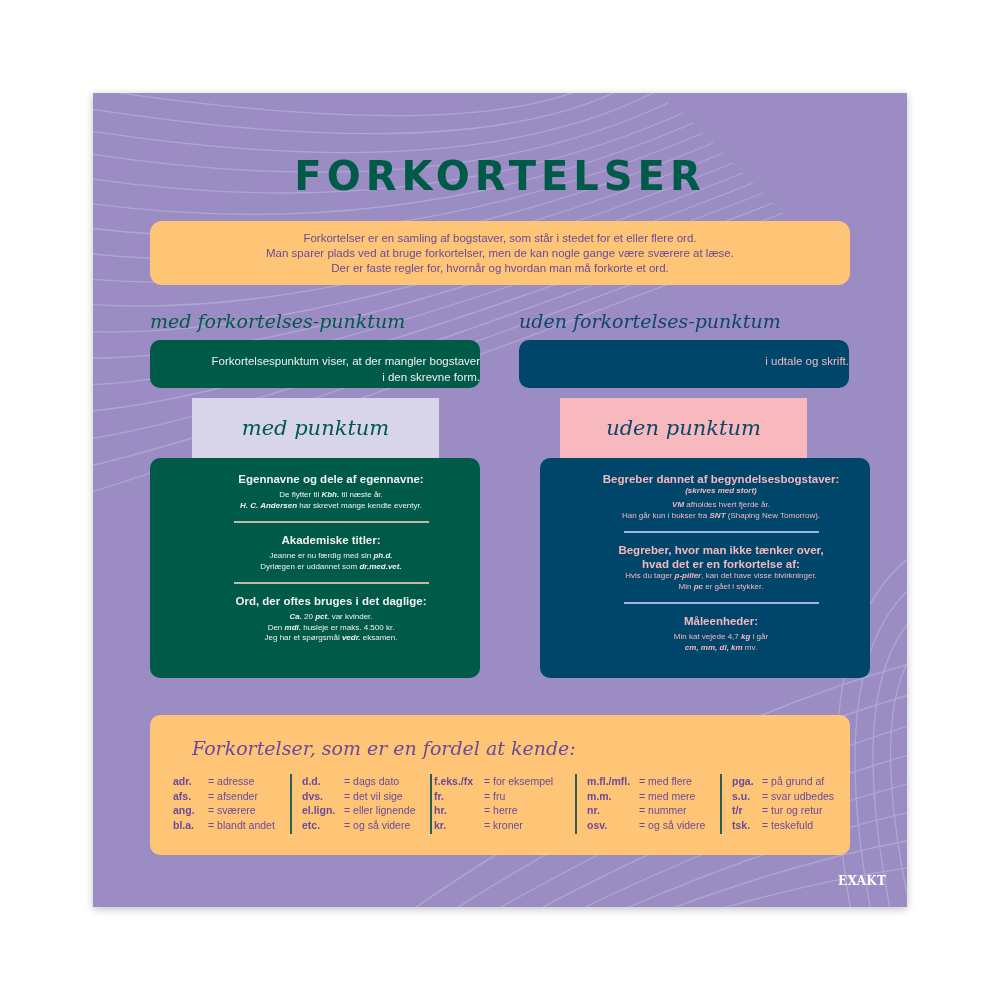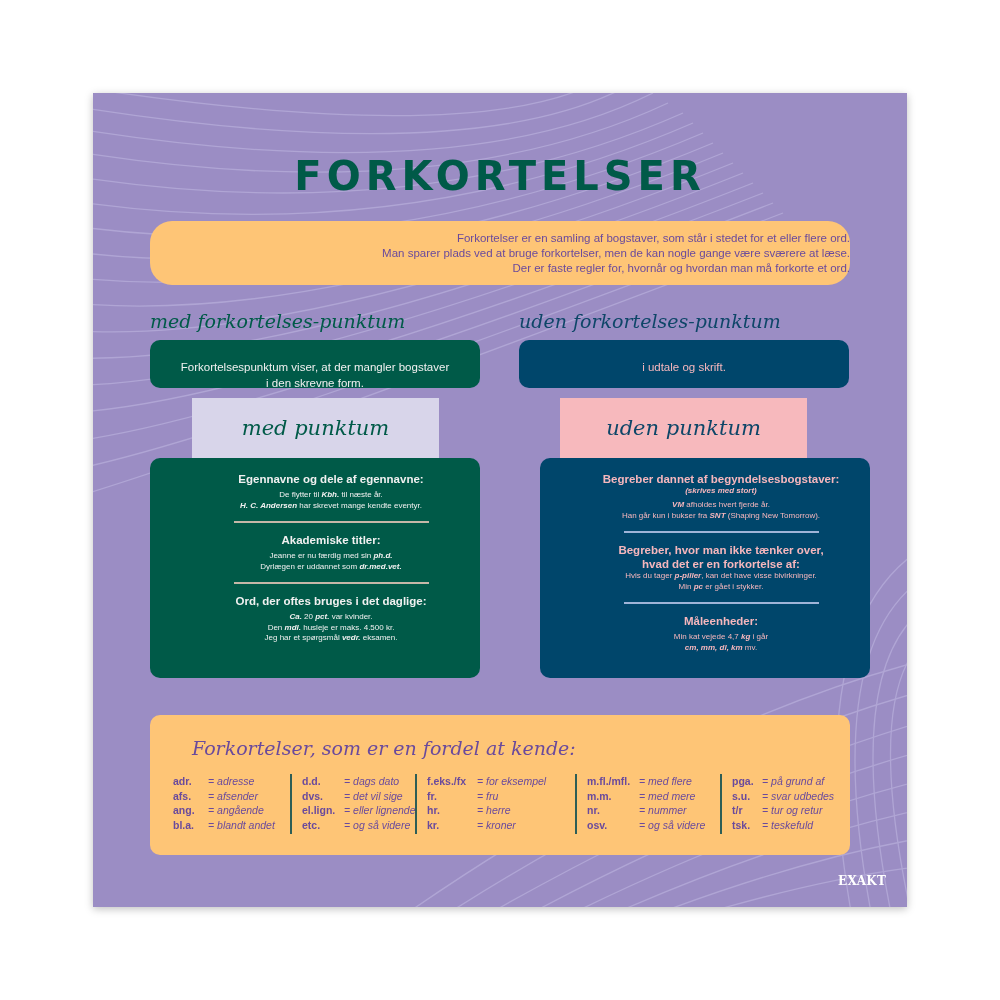--- a/index.html
+++ b/index.html
@@ -15,37 +15,37 @@
     .poster svg.bg { position: absolute; left: 0; top: 0; width: 814px; height: 814px; }
 
     .title {
       position: absolute; left: 0; top: 60px; width: 814px; text-align: center;
       font-family: "DejaVu Sans", sans-serif; font-weight: bold;
       font-size: 40px; letter-spacing: 5px; color: #005a48;
     }
 
     .intro {
       position: absolute; left: 57px; top: 128px; width: 700px; height: 64px;
-      background: #fec576; border-radius: 22px;
-      color: #6a4a9c; font-size: 11.5px; line-height: 15px; text-align: right;
+      background: #fec576; border-radius: 12px;
+      color: #6a4a9c; font-size: 11.5px; line-height: 15px; text-align: center;
       padding-top: 10px;
     }
     .intro div { white-space: nowrap; }
 
     .col-heading {
       position: absolute; top: 217px; width: 330px; text-align: left;
       font-size: 19px; font-family: "DejaVu Serif", serif; font-style: italic;
     }
     .col-heading.left { left: 57px; color: #005a48; }
     .col-heading.right { left: 426px; color: #0e4668; }
 
     .desc {
       position: absolute; top: 247px; width: 330px; height: 48px;
-      border-radius: 10px; text-align: center; font-size: 11.5px; line-height: 16px;
-      padding-top: 19px;
+      border-radius: 10px; text-align: right; font-size: 11.5px; line-height: 16px;
+      padding-top: 13px;
     }
     .desc.left { left: 57px; background: #005a48; color: #f1f1f1; }
     .desc.right { left: 426px; background: #00466b; color: #f6b7bd; }
 
     .tab {
       position: absolute; top: 305px; width: 247px; height: 60px;
       text-align: center; font-size: 21px; line-height: 60px;
       font-family: "DejaVu Serif", serif; font-style: italic;
     }
     .tab.left { left: 99px; background: #d8d5ea; color: #005a48; }
@@ -75,21 +75,21 @@
       position: absolute; left: 24px; top: 22px; font-size: 19px;
       font-family: "DejaVu Serif", serif; font-style: italic; color: #6a4a9c; margin-left: 18px;
     }
     .glossary-cols { position: absolute; left: 23px; top: 59px; height: 60px; }
     .gcol {
       position: absolute; top: 0; height: 60px;
     }
     .gcol.sep { border-left: 2px solid #2d5e56; }
     .grow { font-size: 10.5px; line-height: 14.5px; white-space: nowrap; position: relative; height: 14.5px; }
     .grow .abbr { font-weight: bold; position: absolute; left: 0; }
-    .grow .eq { font-style: italic; position: absolute; }
+    .grow .eq { position: absolute; }
 
     .brand {
       position: absolute; left: 745px; top: 781px; font-family: "DejaVu Serif", serif;
       font-weight: bold; font-size: 12px; color: #ffffff; letter-spacing: 0.3px;
     }
   </style>
 </head>
 <body>
 
 <div class="poster">
@@ -201,21 +201,21 @@
         <div class="grow">
             <span class="abbr">adr.</span>
             <span class="eq" style="left:35px">= adresse</span>
           </div>
         <div class="grow">
             <span class="abbr">afs.</span>
             <span class="eq" style="left:35px">= afsender</span>
           </div>
         <div class="grow">
             <span class="abbr">ang.</span>
-            <span class="eq" style="left:35px">= angående</span>
+            <span class="eq" style="left:35px">= sværere</span>
           </div>
         <div class="grow">
             <span class="abbr">bl.a.</span>
             <span class="eq" style="left:35px">= blandt andet</span>
           </div>
       </div>
       <div class="gcol sep" style="left:117px; width:140px; padding-left:10px;">
         <div class="grow">
             <span class="abbr">d.d.</span>
             <span class="eq" style="left:42px">= dags dato</span>
@@ -226,21 +226,21 @@
           </div>
         <div class="grow">
             <span class="abbr">el.lign.</span>
             <span class="eq" style="left:42px">= eller lignende</span>
           </div>
         <div class="grow">
             <span class="abbr">etc.</span>
             <span class="eq" style="left:42px">= og så videre</span>
           </div>
       </div>
-      <div class="gcol sep" style="left:242px; width:172px; padding-left:10px;">
+      <div class="gcol sep" style="left:257px; width:172px; padding-left:2px;">
         <div class="grow">
             <span class="abbr">f.eks./fx</span>
             <span class="eq" style="left:50px">= for eksempel</span>
           </div>
         <div class="grow">
             <span class="abbr">fr.</span>
             <span class="eq" style="left:50px">= fru</span>
           </div>
         <div class="grow">
             <span class="abbr">hr.</span>

